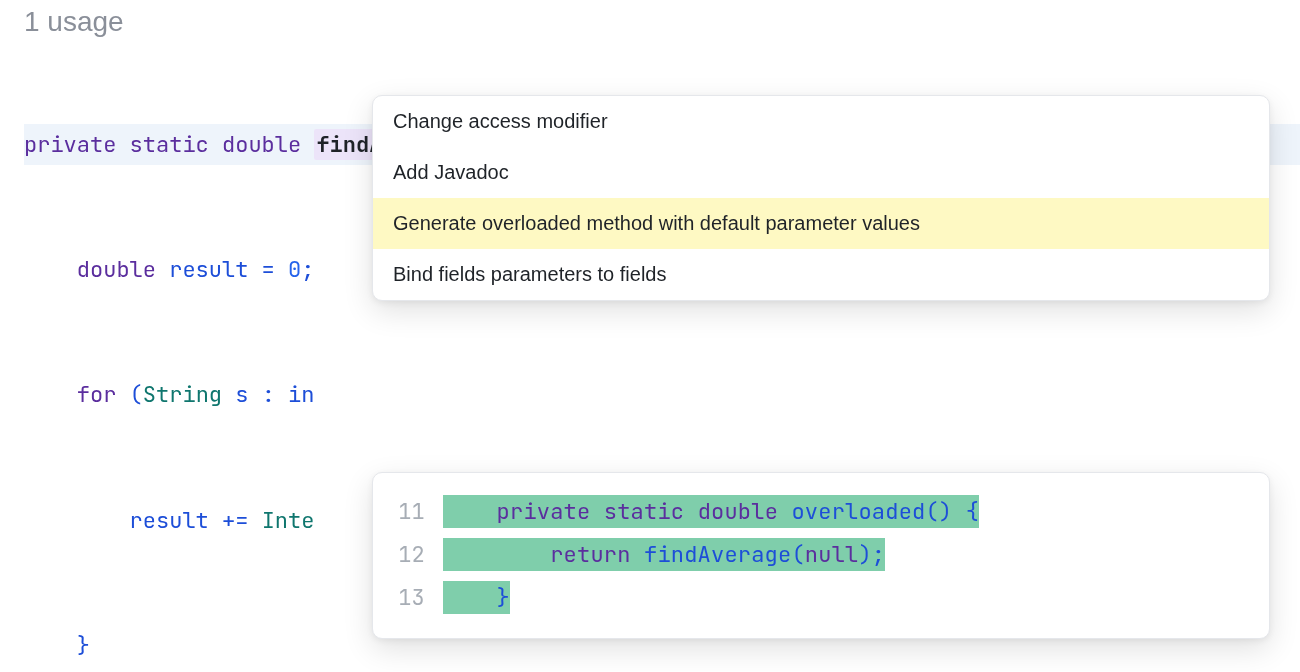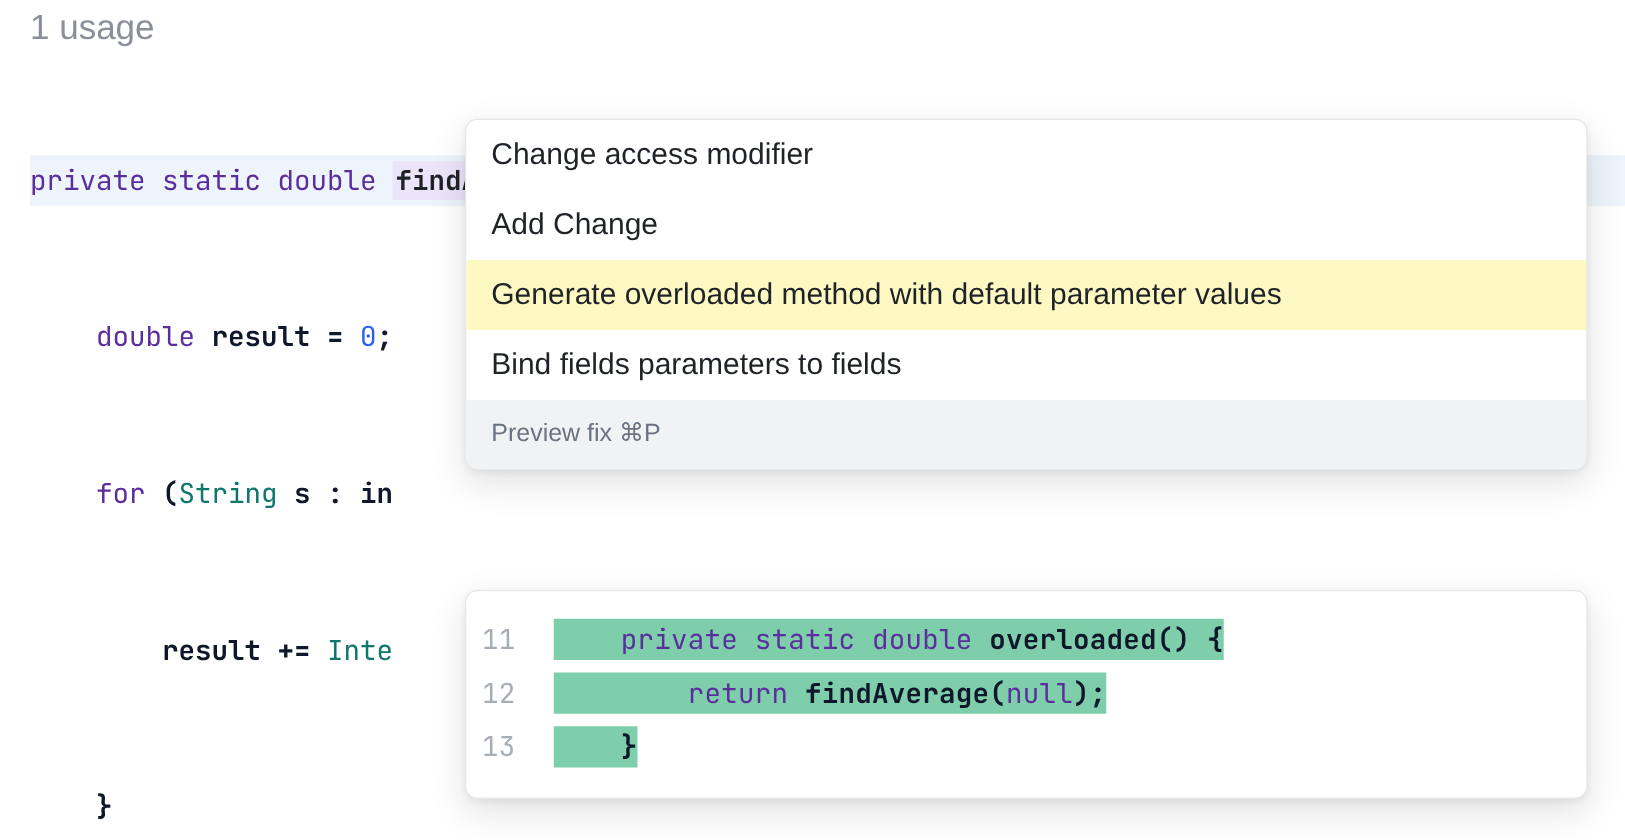--- a/index.html
+++ b/index.html
@@ -29,37 +29,37 @@
   .kw { color: #5b2e9e; } 
   .type { color: #0f766e; } 
   .num { color: #2563eb; }
   .method-hl {
     background: #ece4f9;
     font-weight: 600;
     color: #1f2328;
     padding: 1px 2px;
     border-radius: 2px;
   }
-  .plain { color: #0f172a; font-weight: bold; }
+  .plain { color: #1d4ed8; }
   
   .popup {
     position: absolute;
     left: 372px;
     top: 95px;
     width: 898px;
     background: #ffffff;
     border: 1px solid #e5e7eb;
     border-radius: 10px;
     box-shadow: 0 10px 30px rgba(0,0,0,0.12), 0 2px 6px rgba(0,0,0,0.06);
     overflow: hidden;
     font-family: -apple-system, BlinkMacSystemFont, "Segoe UI", Helvetica, Arial, sans-serif;
   }
   .menu-item {
     padding: 14px 20px;
-    font-size: 24px;
+    font-size: 20px;
     color: #1f2328;
     cursor: pointer;
   }
   .menu-item.selected {
     background: #fef9c3;
   }
   .menu-footer {
     background: #f1f2f4;
     color: #6b7280;
     font-size: 20px;
@@ -82,21 +82,21 @@
     overflow: hidden;
   }
   .preview-row {
     display: flex;
     align-items: stretch;
     line-height: 1.95;
     letter-spacing: .2px;
   }
   .gutter {
     width: 70px;
-    text-align: center;
+    text-align: right;
     padding-right: 18px;
     color: #a7adb5;
     font-size: 22px;
     user-select: none;
   }
   .code-cell {
     flex: 1;
     white-space: pre;
     position: relative;
   }
@@ -118,24 +118,23 @@
   <span class="line"><span>    </span><span class="kw">double</span><span class="plain"> result = </span><span class="num">0</span><span class="plain">;</span></span>
   <span class="line"><span>    </span><span class="kw">for</span><span class="plain"> (</span><span class="type">String</span><span class="plain"> s : in</span></span>
   <span class="line"><span>        </span><span class="plain">result += </span><span class="type">Inte</span></span>
   <span class="line"><span>    </span><span class="plain">}</span></span>
   
   
 </div>
 
 <div class="popup" id="popup-menu">
     <div class="menu-item">Change access modifier</div>
-    <div class="menu-item">Add Change</div>
+    <div class="menu-item">Add Javadoc</div>
     <div class="menu-item selected">Generate overloaded method with default parameter values</div>
     <div class="menu-item">Bind fields parameters to fields</div>
-    <div class="menu-footer"><span>Preview fix </span><span class="cmd">⌘P</span></div>
   </div>
 
 <div class="preview" id="preview-panel">
     <div class="preview-row">
       <div class="gutter">11</div>
       <div class="code-cell"><span class="diff-add"><span>    </span><span class="kw2">private </span><span class="kw2">static </span><span class="kw2">double </span><span class="plain">overloaded() {</span></span></div>
     </div>
     <div class="preview-row">
       <div class="gutter">12</div>
       <div class="code-cell"><span class="diff-add"><span>        </span><span class="kw2">return </span><span class="plain">findAverage(</span><span class="null-lit">null</span><span class="plain">);</span></span></div>

